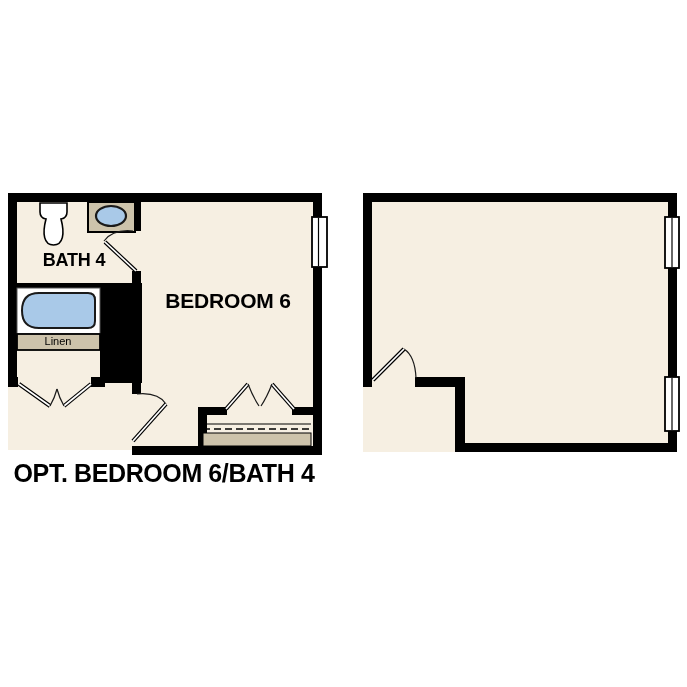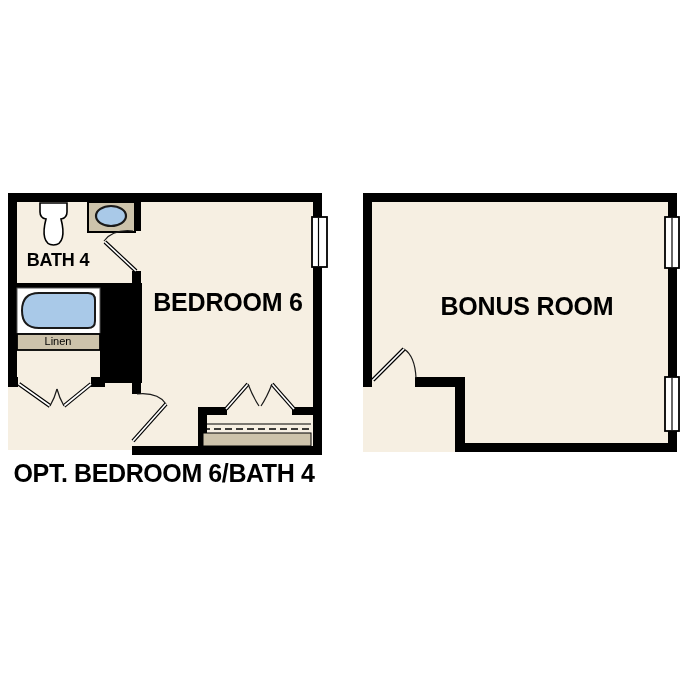--- a/index.html
+++ b/index.html
@@ -14,21 +14,21 @@
   .lbl{
     position:absolute;
     transform:translateX(-50%);
     white-space:nowrap;
     color:#000;
     font-weight:700;
     line-height:1;
     letter-spacing:-0.2px;
   }
   .lbl.caption{font-size:25px;letter-spacing:-0.4px;}
-  .lbl.room{font-size:25px;}
+  .lbl.room{font-size:21px;}
   .lbl.small{font-size:18px;}
   .lbl.thin{font-size:11px;font-weight:400;letter-spacing:0;}
 </style>
 </head>
 <body>
 
 <div class="canvas">
 
   <svg width="687" height="687" viewBox="0 0 687 687">
 
@@ -129,24 +129,23 @@
         <rect x="665" y="217" width="14" height="51" fill="#ffffff" stroke="#000000" stroke-width="1.8"></rect>
         <line x1="672" y1="218" x2="672" y2="267" stroke="#000000" stroke-width="1.2"></line>
       </g>
       <g>
         <rect x="665" y="377" width="14" height="54" fill="#ffffff" stroke="#000000" stroke-width="1.8"></rect>
         <line x1="672" y1="378" x2="672" y2="430" stroke="#000000" stroke-width="1.2"></line>
       </g>
     </g>
   </svg>
 
-  <div class="lbl small" style="left:58px;  top:251px;">BATH 4</div>
+  <div class="lbl small" style="left:74px;  top:251px;">BATH 4</div>
 
   <div class="lbl room" style="left:228px; top:290px;">BEDROOM 6</div>
 
   <div class="lbl thin" style="left:58px;  top:336px;">Linen</div>
 
-  <div class="lbl room" style="left:527px; top:294px;">BONUS ROOM</div>
 
   <div class="lbl caption" style="left:164px; top:461px;">OPT. BEDROOM 6/BATH 4</div>
 
 
 </div>
 
 </body></html>

